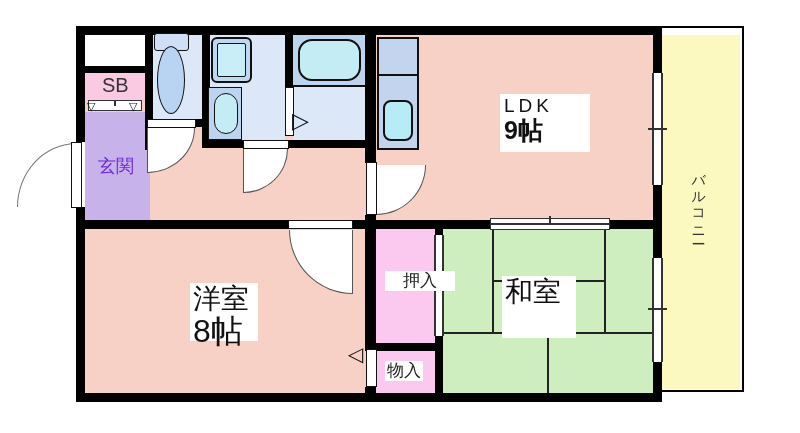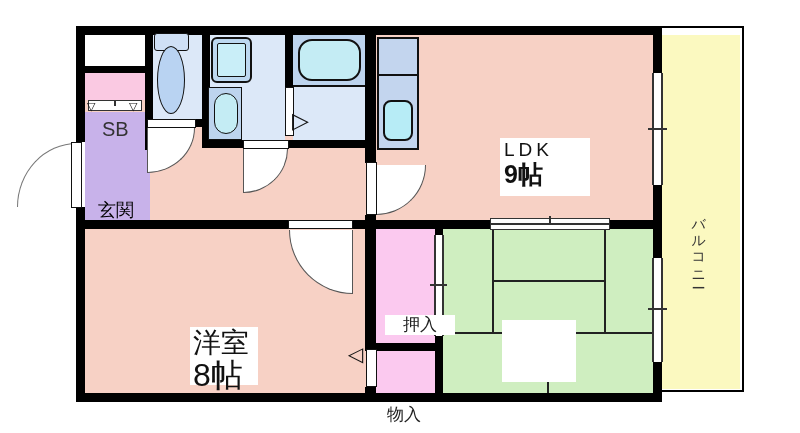--- a/index.html
+++ b/index.html
@@ -7,21 +7,21 @@
   body { font-family: "Liberation Sans", "DejaVu Sans", sans-serif; }
   .plan { position:relative; width:800px; height:433px; background:#fff; overflow:hidden; }
   .abs  { position:absolute; }
   .wall { position:absolute; background:#000; }
   .room { position:absolute; }
   .leaf { position:absolute; background:#fff; border:1px solid #111; }
   .disc { position:absolute; background:#fff; border:1px solid #555; }
   .win  { position:absolute; background:#fff; border-left:2px solid #333; border-right:2px solid #333; }
   .tick { position:absolute; background:#333; }
   .tat  { position:absolute; background:#222; }
-  .lbl  { position:absolute; color:#1a1a1a; line-height:1.08; white-space:nowrap;margin-top:44px; }
+  .lbl  { position:absolute; color:#1a1a1a; line-height:1.08; white-space:nowrap; }
   .lblbox { background:#fff; }
   .tri  { position:absolute; color:#111; line-height:1; }
   .fix  { position:absolute; }
 </style>
 </head>
 <body>
 
 <div class="plan">
 
   <div class="room" style="left:85px;top:35px;width:568px;height:358px;background:#f7d1c5;"></div>
@@ -115,33 +115,34 @@
   <div class="fix" style="left:214px;top:93px;width:24px;height:41px;background:#c4ecf4;border:1.5px solid #111;border-radius:12px;"></div>
 
   <div class="fix" style="left:293px;top:35px;width:72px;height:52px;background:#bdd4ee;border-bottom:2px solid #111;"></div>
   <div class="fix" style="left:298px;top:39px;width:63px;height:42px;background:#c4ecf4;border:2px solid #111;border-radius:14px;"></div>
 
   <div class="fix" style="left:377px;top:37px;width:42px;height:113px;background:#c3d5ee;border:2px solid #111;"></div>
   <div class="tick" style="left:378px;top:74px;width:40px;height:2px;background:#111;"></div>
   <div class="fix" style="left:383px;top:100px;width:30px;height:41px;background:#b7ecf6;border:2px solid #111;border-radius:8px;"></div>
 
   <div class="lbl" style="left:102px;top:75px;font-size:20px;color:#333;">SB</div>
-  <div class="lbl" style="left:98px;top:157px;font-size:18px;color:#000000;">玄関</div>
+  <div class="lbl" style="left:98px;top:157px;font-size:18px;color:#6d28d9;">玄関</div>
 
   <div class="lbl lblbox" style="left:500px;top:94px;width:90px;height:58px;padding:2px 4px;">
     <div style="font-size:19px;letter-spacing:4px;color:#111;">LDK</div>
     <div style="font-size:25px;color:#111;font-weight:bold;">9帖</div>
   </div>
 
   <div class="lbl lblbox" style="left:190px;top:283px;width:68px;height:58px;padding:1px 3px;">
     <div style="font-size:28px;color:#111;">洋室</div>
     <div style="font-size:32px;color:#111;">8帖</div>
   </div>
 
   <div class="lbl lblbox" style="left:502px;top:276px;width:74px;height:62px;padding:1px 3px;">
+    <div style="font-size:28px;color:#111;">和室</div>
   </div>
 
   <div class="lbl lblbox" style="left:385px;top:271px;font-size:17px;padding:1px 18px;color:#222;">押入</div>
   <div class="lbl lblbox" style="left:385px;top:361px;font-size:17px;padding:1px 2px;color:#222;">物入</div>
 
   <div class="lbl" style="left:691px;top:164px;font-size:14px;color:#333;writing-mode:vertical-rl;letter-spacing:2px;">バルコニー</div>
 
 </div>
 
 </body></html>

